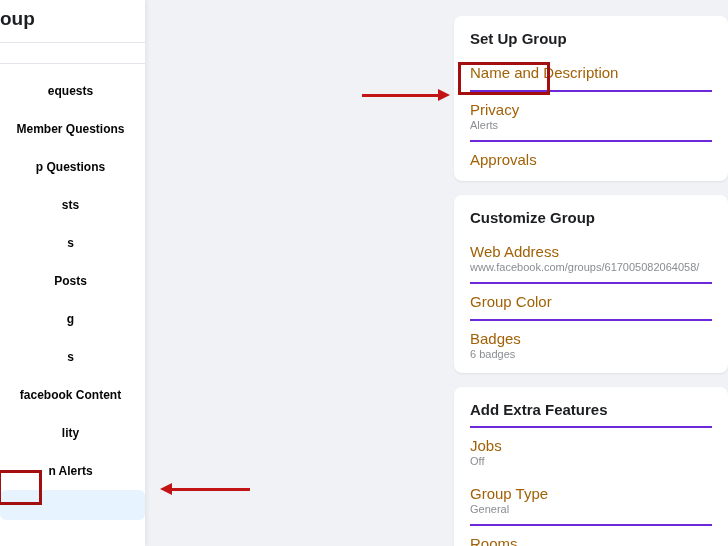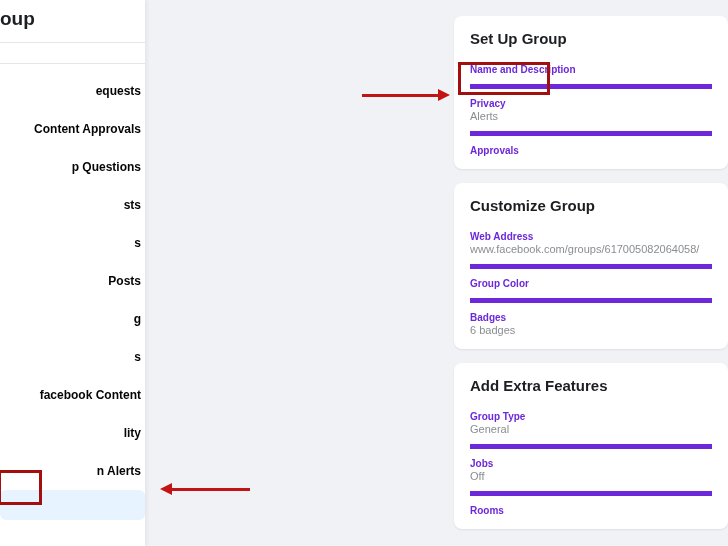--- a/index.html
+++ b/index.html
@@ -34,21 +34,21 @@
   }
   .sidebar-divider {
     border-top: 1px solid #e4e6eb;
     margin: 20px 0 8px 0;
   }
   .sidebar-item {
     font-size: 12px;
     font-weight: 600;
     color: #050505;
     padding: 12px 4px 12px 0;
-    text-align: right;
+    text-align: center;
     white-space: nowrap;
     cursor: pointer;
   }
   .sidebar-item.selected {
     background: #e7f3ff;
     border-radius: 6px;
     padding: 10px 4px;
     height: 30px;
   }
 
@@ -67,28 +67,28 @@
     box-shadow: 0 1px 2px rgba(0,0,0,0.08);
     padding: 14px 16px 4px 16px;
   }
   .card-title {
     font-size: 15px;
     font-weight: 700;
     margin-bottom: 8px;
   }
   .row {
     padding: 9px 0;
-    border-top: 5px solid #6d28d9;
+    border-top: 2px solid #6d28d9;
     cursor: pointer;
   }
   .row.first { border-top: none; }
   .row-label {
-    font-size: 10px;
-    font-weight: 700;
-    color: #6d28d9;
+    font-size: 15px;
+    font-weight: 400;
+    color: #a16207;
   }
   .row-value {
     font-size: 11px;
     color: #8a8d91;
     margin-top: 1px;
   }
 
   
   .highlight {
     position: absolute;
@@ -127,21 +127,21 @@
 </style>
 </head>
 <body>
 
 <div class="sidebar">
   <div class="sidebar-title">oup</div>
   <div class="sidebar-title-underline"></div>
   <div class="sidebar-divider"></div>
 
   <div class="sidebar-item">equests</div>
-  <div class="sidebar-item">Content Approvals</div>
+  <div class="sidebar-item">Member Questions</div>
   <div class="sidebar-item">p Questions</div>
   <div class="sidebar-item">sts</div>
   <div class="sidebar-item">s</div>
   <div class="sidebar-item">Posts</div>
   <div class="sidebar-item">g</div>
   <div class="sidebar-item">s</div>
   <div class="sidebar-item">facebook Content</div>
   <div class="sidebar-item">lity</div>
   <div class="sidebar-item">n Alerts</div>
   <div class="sidebar-item selected"></div>
@@ -173,29 +173,29 @@
       <div class="row-label">Group Color</div>
     </div>
     <div class="row">
       <div class="row-label">Badges</div>
       <div class="row-value">6 badges</div>
     </div>
   </div>
 
   <div class="card">
     <div class="card-title">Add Extra Features</div>
+    <div class="row">
+      <div class="row-label">Jobs</div>
+      <div class="row-value">Off</div>
+    </div>
     <div class="row first">
       <div class="row-label">Group Type</div>
       <div class="row-value">General</div>
     </div>
     <div class="row">
-      <div class="row-label">Jobs</div>
-      <div class="row-value">Off</div>
-    </div>
-    <div class="row">
       <div class="row-label">Rooms</div>
 
     </div>
 
   </div>
 
 </div>
 
 <div class="highlight hl-privacy"></div>
 <div class="highlight hl-sidebar-selected"></div>

